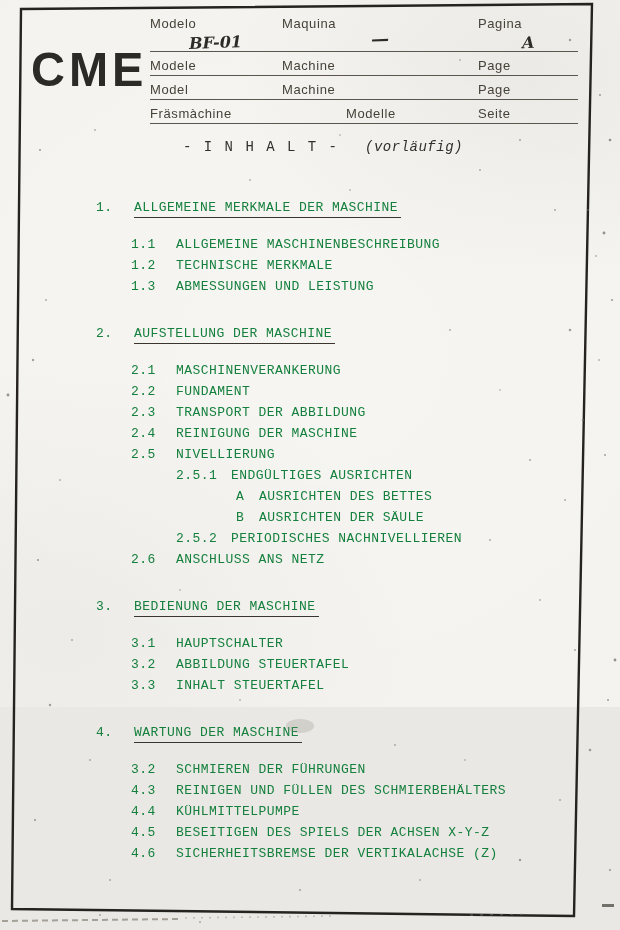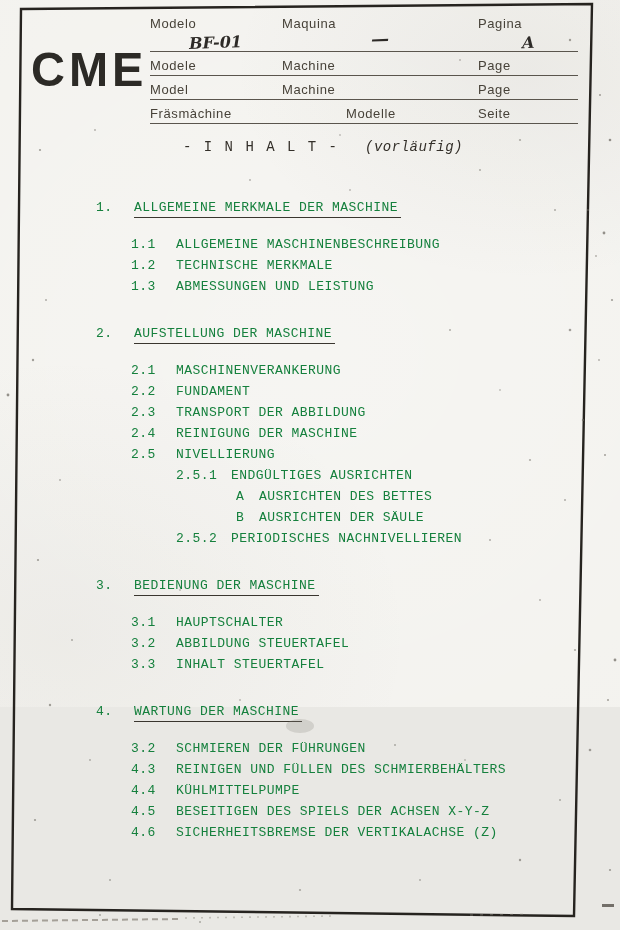--- a/index.html
+++ b/index.html
@@ -196,20 +196,23 @@
     </div>
 
     <div class="toc-item lvl3">
       <span class="num">B</span><span class="txt">AUSRICHTEN DER SÄULE</span>
     </div>
 
     <div class="toc-item lvl2">
       <span class="num">2.5.2</span><span class="txt">PERIODISCHES NACHNIVELLIEREN</span>
     </div>
 
+    <div class="toc-item lvl1">
+      <span class="num">2.6</span><span class="txt">ANSCHLUSS ANS NETZ</span>
+    </div>
   </div>
 
     <div class="toc-section">
       <div class="toc-heading">
         <span class="num">3.</span><span class="ttl">BEDIENUNG DER MASCHINE</span>
       </div>
 
     <div class="toc-item lvl1">
       <span class="num">3.1</span><span class="txt">HAUPTSCHALTER</span>
     </div>

